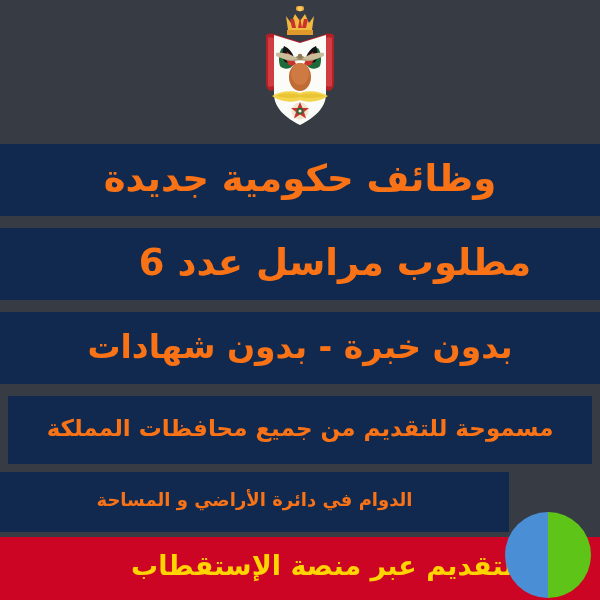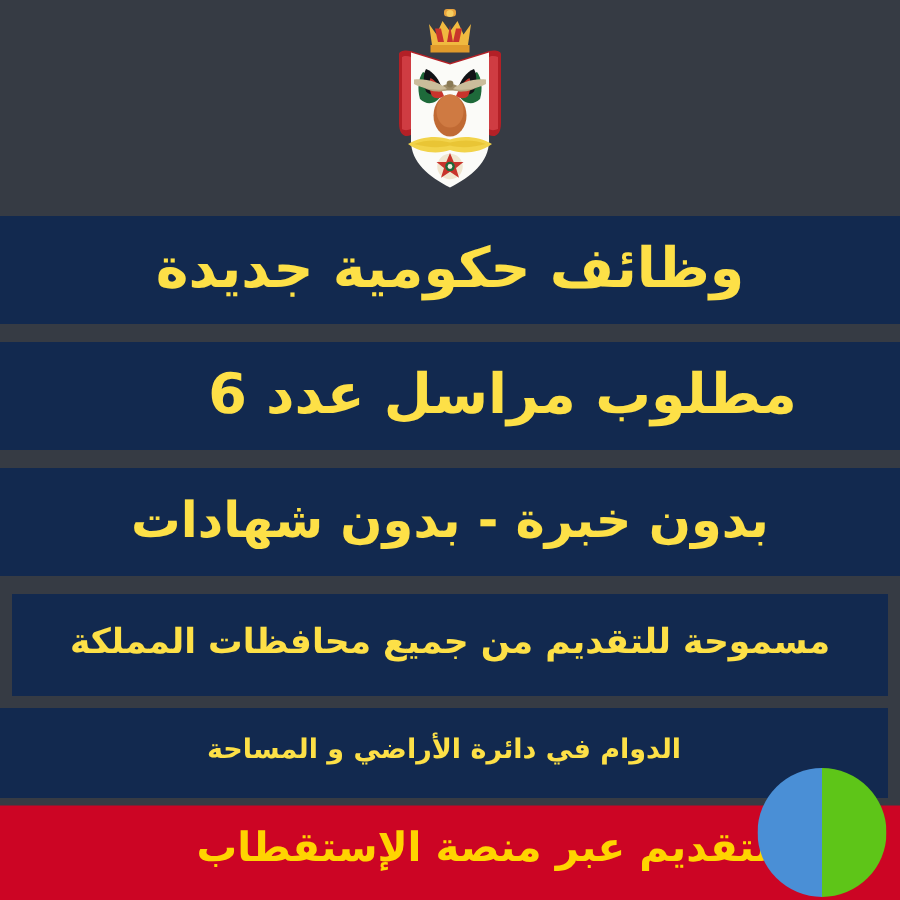--- a/index.html
+++ b/index.html
@@ -33,31 +33,31 @@
     display: block;
   }
 
   
   .band {
     position: absolute;
     background: #12294f;
     display: flex;
     align-items: center;
     justify-content: center;
-    color: #fde047;
+    color: #f97316;
     font-weight: bold;
     text-align: center;
     white-space: nowrap;
     line-height: 1;
   }
   .band-1 { left: 0;  top: 144px; width: 600px; height: 72px; }
   .band-2 { left: 0;  top: 228px; width: 600px; height: 72px; padding-left: 35px; }
   .band-3 { left: 0;  top: 312px; width: 600px; height: 72px; }
   .band-4 { left: 8px; top: 396px; width: 584px; height: 68px; }
-  .band-5 { left: 0;  top: 472px; width: 592px; height: 60px; }
+  .band-5 { left: 0;  top: 472px; width: 509px; height: 60px; }
 
   .band-1 .band-text { font-size: 37px; letter-spacing: 0px; }
   .band-2 .band-text { font-size: 37px; }
   .band-3 .band-text { font-size: 33px; }
   .band-4 .band-text { font-size: 23px; }
   .band-5 .band-text { font-size: 18px; }
 
   .band-text {
     display: inline-block;
     transform: translateY(-2px);

